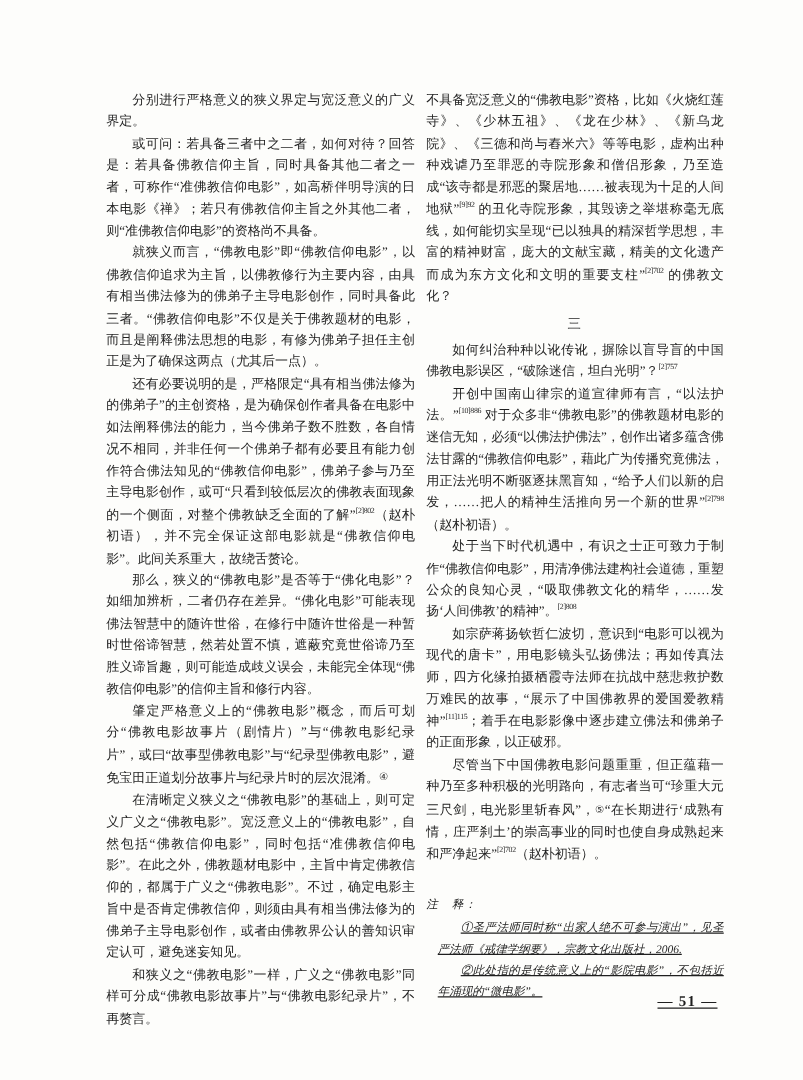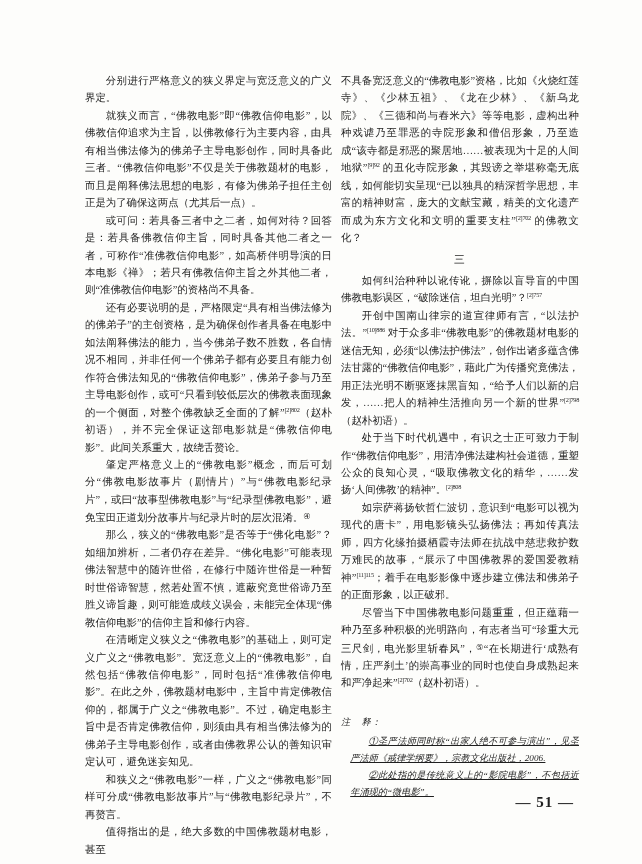--- a/index.html
+++ b/index.html
@@ -28,39 +28,38 @@
   .circ{font-size:8.2px;vertical-align:9%;}
   .section-heading{
     text-align:center;margin:4px 0 4px;letter-spacing:1px;
     font-size:10.8px;
   }
   .notes{margin-top:23px;font-size:9.2px;line-height:16.9px;font-style:italic;}
   .notes-heading{font-weight:normal;letter-spacing:1px;margin-bottom:2px;}
   .note-item{margin:0;padding-left:1em;text-indent:-1em;text-align:justify;text-decoration:underline;}
   .page-number{
     position:absolute;top:794px;right:68px;
-    font-weight:bold;font-size:15px;letter-spacing:1px;
+    font-weight:bold;font-size:12px;letter-spacing:1px;text-decoration:underline;
   }
 </style>
 </head>
 <body>
 
 <div class="page">
   <div class="columns">
 
     <div class="col col-left">
         <p>分别进行严格意义的狭义界定与宽泛意义的广义界定。</p>
+        <p>或可问：若具备三者中之二者，如何对待？回答是：若具备佛教信仰主旨，同时具备其他二者之一者，可称作“准佛教信仰电影”，如高桥伴明导演的日本电影《禅》；若只有佛教信仰主旨之外其他二者，则“准佛教信仰电影”的资格尚不具备。</p>
         <p>就狭义而言，“佛教电影”即“佛教信仰电影”，以佛教信仰追求为主旨，以佛教修行为主要内容，由具有相当佛法修为的佛弟子主导电影创作，同时具备此三者。“佛教信仰电影”不仅是关于佛教题材的电影，而且是阐释佛法思想的电影，有修为佛弟子担任主创正是为了确保这两点（尤其后一点）。</p>
-        <p>或可问：若具备三者中之二者，如何对待？回答是：若具备佛教信仰主旨，同时具备其他二者之一者，可称作“准佛教信仰电影”，如高桥伴明导演的日本电影《禅》；若只有佛教信仰主旨之外其他二者，则“准佛教信仰电影”的资格尚不具备。</p>
         <p>还有必要说明的是，严格限定“具有相当佛法修为的佛弟子”的主创资格，是为确保创作者具备在电影中如法阐释佛法的能力，当今佛弟子数不胜数，各自情况不相同，并非任何一个佛弟子都有必要且有能力创作符合佛法知见的“佛教信仰电影”，佛弟子参与乃至主导电影创作，或可“只看到较低层次的佛教表面现象的一个侧面，对整个佛教缺乏全面的了解”<sup>[2]802</sup>（赵朴初语），并不完全保证这部电影就是“佛教信仰电影”。此间关系重大，故绕舌赘论。</p>
+        <p>那么，狭义的“佛教电影”是否等于“佛化电影”？如细加辨析，二者仍存在差异。“佛化电影”可能表现佛法智慧中的随许世俗，在修行中随许世俗是一种暂时世俗谛智慧，然若处置不慎，遮蔽究竟世俗谛乃至胜义谛旨趣，则可能造成歧义误会，未能完全体现“佛教信仰电影”的信仰主旨和修行内容。</p>
         <p>肇定严格意义上的“佛教电影”概念，而后可划分“佛教电影故事片（剧情片）”与“佛教电影纪录片”，或曰“故事型佛教电影”与“纪录型佛教电影”，避免宝田正道划分故事片与纪录片时的层次混淆。<span class="circ">④</span></p>
-        <p>那么，狭义的“佛教电影”是否等于“佛化电影”？如细加辨析，二者仍存在差异。“佛化电影”可能表现佛法智慧中的随许世俗，在修行中随许世俗是一种暂时世俗谛智慧，然若处置不慎，遮蔽究竟世俗谛乃至胜义谛旨趣，则可能造成歧义误会，未能完全体现“佛教信仰电影”的信仰主旨和修行内容。</p>
         <p>在清晰定义狭义之“佛教电影”的基础上，则可定义广义之“佛教电影”。宽泛意义上的“佛教电影”，自然包括“佛教信仰电影”，同时包括“准佛教信仰电影”。在此之外，佛教题材电影中，主旨中肯定佛教信仰的，都属于广义之“佛教电影”。不过，确定电影主旨中是否肯定佛教信仰，则须由具有相当佛法修为的佛弟子主导电影创作，或者由佛教界公认的善知识审定认可，避免迷妄知见。</p>
         <p>和狭义之“佛教电影”一样，广义之“佛教电影”同样可分成“佛教电影故事片”与“佛教电影纪录片”，不再赘言。</p>
-        <p>值得指出的是，绝大多数的中国佛教题材电影，甚至</p>
       </div>
 
     <div class="col col-right">
       <div>
           <p class="no-indent">不具备宽泛意义的“佛教电影”资格，比如《火烧红莲寺》、《少林五祖》、《龙在少林》、《新乌龙院》、《三德和尚与舂米六》等等电影，虚构出种种戏谑乃至罪恶的寺院形象和僧侣形象，乃至造成“该寺都是邪恶的聚居地……被表现为十足的人间地狱”<sup>[9]92</sup> 的丑化寺院形象，其毁谤之举堪称毫无底线，如何能切实呈现“已以独具的精深哲学思想，丰富的精神财富，庞大的文献宝藏，精美的文化遗产而成为东方文化和文明的重要支柱”<sup>[2]702</sup> 的佛教文化？</p>
         </div>
       <div class="section-heading">三</div>
       <div>
           <p>如何纠治种种以讹传讹，摒除以盲导盲的中国佛教电影误区，“破除迷信，坦白光明”？<sup>[2]757</sup></p>
           <p>开创中国南山律宗的道宣律师有言，“以法护法。”<sup>[10]886</sup> 对于众多非“佛教电影”的佛教题材电影的迷信无知，必须“以佛法护佛法”，创作出诸多蕴含佛法甘露的“佛教信仰电影”，藉此广为传播究竟佛法，用正法光明不断驱逐抹黑盲知，“给予人们以新的启发，……把人的精神生活推向另一个新的世界”<sup>[2]798</sup>（赵朴初语）。</p>

